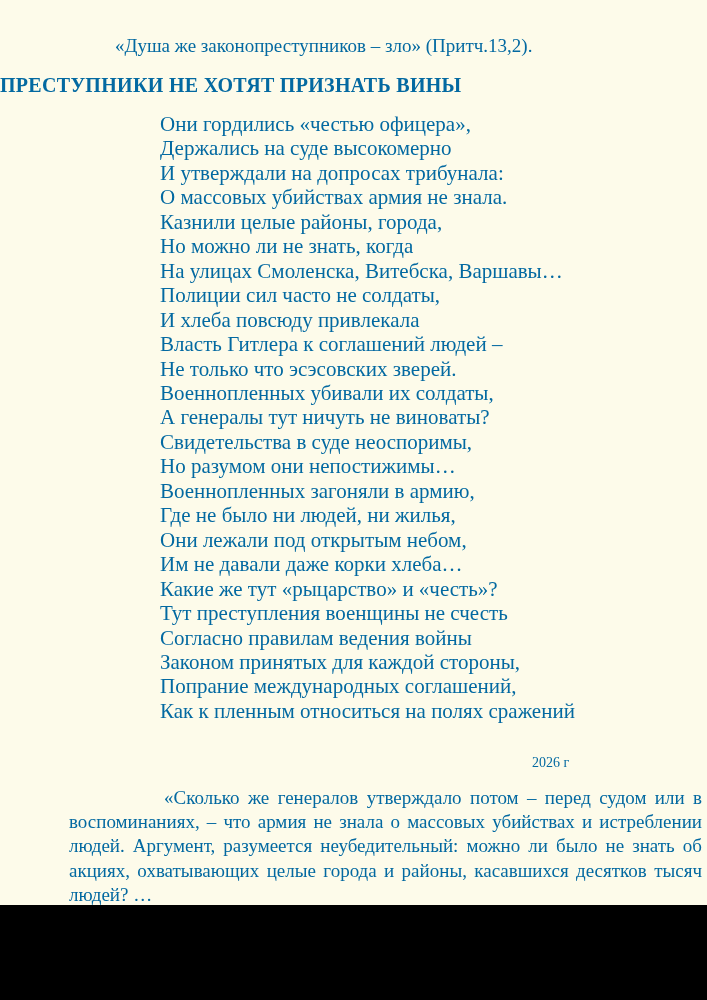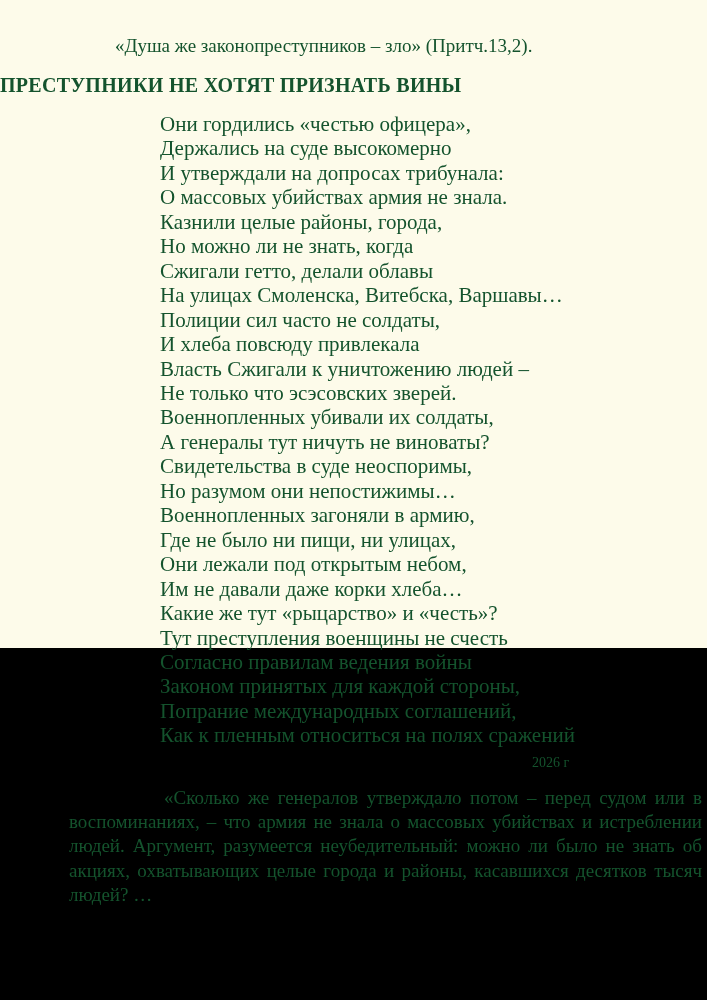--- a/index.html
+++ b/index.html
@@ -12,23 +12,23 @@
     position: relative;
     overflow: hidden;
     background: #000000;
     font-family: "Liberation Serif", serif;
   }
   .page {
     position: absolute;
     top: 0;
     left: 0;
     width: 707px;
-    height: 648px;
+    height: 905px;
     background: #fdfbea;
-    color: #14532d;
+    color: #0369a1;
   }
   .epigraph {
     position: absolute;
     top: 35px;
     left: 115px;
     font-size: 19px;
     white-space: nowrap;
   }
   .title {
     position: absolute;
@@ -85,32 +85,31 @@
 
   <h1 class="title">ПРЕСТУПНИКИ НЕ ХОТЯТ ПРИЗНАТЬ ВИНЫ</h1>
 
   <div class="poem">
       <div class="poem-line">Они гордились «честью офицера»,</div>
       <div class="poem-line">Держались на суде высокомерно</div>
       <div class="poem-line">И утверждали на допросах трибунала:</div>
       <div class="poem-line">О массовых убийствах армия не знала.</div>
       <div class="poem-line">Казнили целые районы, города,</div>
       <div class="poem-line">Но можно ли не знать, когда</div>
-      <div class="poem-line">Сжигали гетто, делали облавы</div>
       <div class="poem-line">На улицах Смоленска, Витебска, Варшавы…</div>
       <div class="poem-line">Полиции сил часто не солдаты,</div>
       <div class="poem-line">И хлеба повсюду привлекала</div>
-      <div class="poem-line">Власть Сжигали к уничтожению людей –</div>
+      <div class="poem-line">Власть Гитлера к соглашений людей –</div>
       <div class="poem-line">Не только что эсэсовских зверей.</div>
       <div class="poem-line">Военнопленных убивали их солдаты,</div>
       <div class="poem-line">А генералы тут ничуть не виноваты?</div>
       <div class="poem-line">Свидетельства в суде неоспоримы,</div>
       <div class="poem-line">Но разумом они непостижимы…</div>
       <div class="poem-line">Военнопленных загоняли в армию,</div>
-      <div class="poem-line">Где не было ни пищи, ни улицах,</div>
+      <div class="poem-line">Где не было ни людей, ни жилья,</div>
       <div class="poem-line">Они лежали под открытым небом,</div>
       <div class="poem-line">Им не давали даже корки хлеба…</div>
       <div class="poem-line">Какие же тут «рыцарство» и «честь»?</div>
       <div class="poem-line">Тут преступления военщины не счесть</div>
       <div class="poem-line">Согласно правилам ведения войны</div>
       <div class="poem-line">Законом принятых для каждой стороны,</div>
       <div class="poem-line">Попрание международных соглашений,</div>
       <div class="poem-line">Как к пленным относиться на полях сражений</div>
     </div>
 

